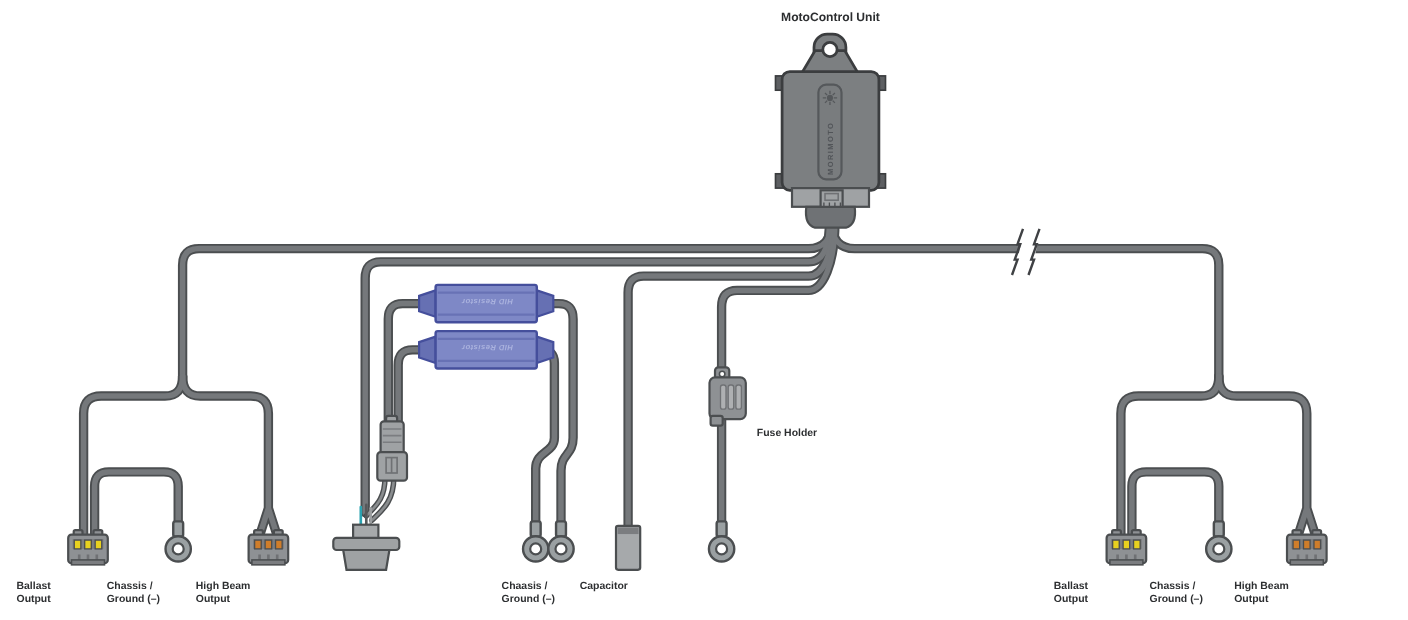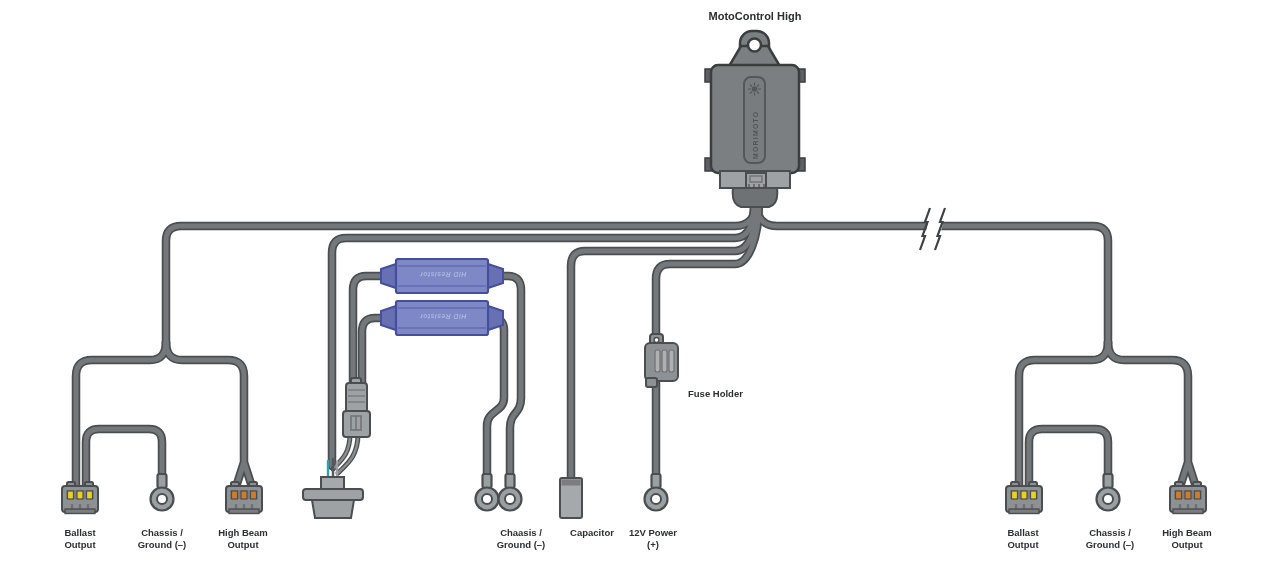--- a/index.html
+++ b/index.html
@@ -20,21 +20,21 @@
   .gray{fill:#9fa2a4;stroke:#4b4e50;stroke-width:2;}
   .ltgray{fill:#a6a9ab;stroke:#4b4e50;stroke-width:2;}
   .unitbody{fill:#7c7f81;stroke:#3b3d3f;stroke-width:2.5;}
   .fin{fill:#5d5f62;stroke:#3b3d3f;stroke-width:1.5;}
   .resbody{fill:#7e88c6;stroke:#454f9c;stroke-width:2.2;}
   .rescap{fill:#6670b3;stroke:#454f9c;stroke-width:2;}
   .restext{font:italic bold 7px "Liberation Sans",sans-serif;fill:#aab2de;letter-spacing:.4px;}
   .brandtext{font:bold 6.8px "Liberation Sans",sans-serif;fill:#515458;letter-spacing:1.3px;}
   
   .lbl{position:absolute;width:130px;font:bold 9.5px "Liberation Sans",sans-serif;
-       color:#2c2e30;text-align:center;white-space:pre-line;line-height:11.5px;}
+       color:#2c2e30;text-align:left;white-space:pre-line;line-height:11.5px;}
   .title{position:absolute;width:180px;font:bold 11px "Liberation Sans",sans-serif;
          color:#2c2e30;text-align:center;}
   .fuselbl{position:absolute;font:bold 9.5px "Liberation Sans",sans-serif;color:#2c2e30;margin-top:36px;}
 </style>
 </head>
 <body>
 
 <div class="stage">
 
 <svg width="1280" height="564" viewBox="0 0 1280 564">
@@ -195,34 +195,32 @@
   <use href="#ring" x="510" y="499"></use>
   <use href="#ring" x="656" y="499"></use>
   <use href="#ring" x="1108" y="499"></use>
 
   <use href="#conn3" x="80" y="500" color="#e8d11f"></use>
   <use href="#conn3" x="244" y="500" color="#cf7d2a"></use>
   <use href="#conn3" x="1024" y="500" color="#e8d11f"></use>
   <use href="#conn3" x="1188" y="500" color="#cf7d2a"></use>
 </svg>
 
-<div class="title" style="left:665px;top:10px;">MotoControl High</div>
+<div class="title" style="left:665px;top:10px;">MotoControl Unit</div>
 <div class="fuselbl" style="left:688px;top:352px;">Fuse Holder</div>
 
 <div class="lbl" style="left:15px;top:527px;">Ballast
 Output</div>
 <div class="lbl" style="left:97px;top:527px;">Chassis /
 Ground (–)</div>
 <div class="lbl" style="left:178px;top:527px;">High Beam
 Output</div>
 <div class="lbl" style="left:456px;top:527px;">Chaasis /
 Ground (–)</div>
 <div class="lbl" style="left:527px;top:527px;">Capacitor</div>
-<div class="lbl" style="left:588px;top:527px;">12V Power
-(+)</div>
 <div class="lbl" style="left:958px;top:527px;">Ballast
 Output</div>
 <div class="lbl" style="left:1045px;top:527px;">Chassis /
 Ground (–)</div>
 <div class="lbl" style="left:1122px;top:527px;">High Beam
 Output</div>
 
 </div>
 
 </body></html>

